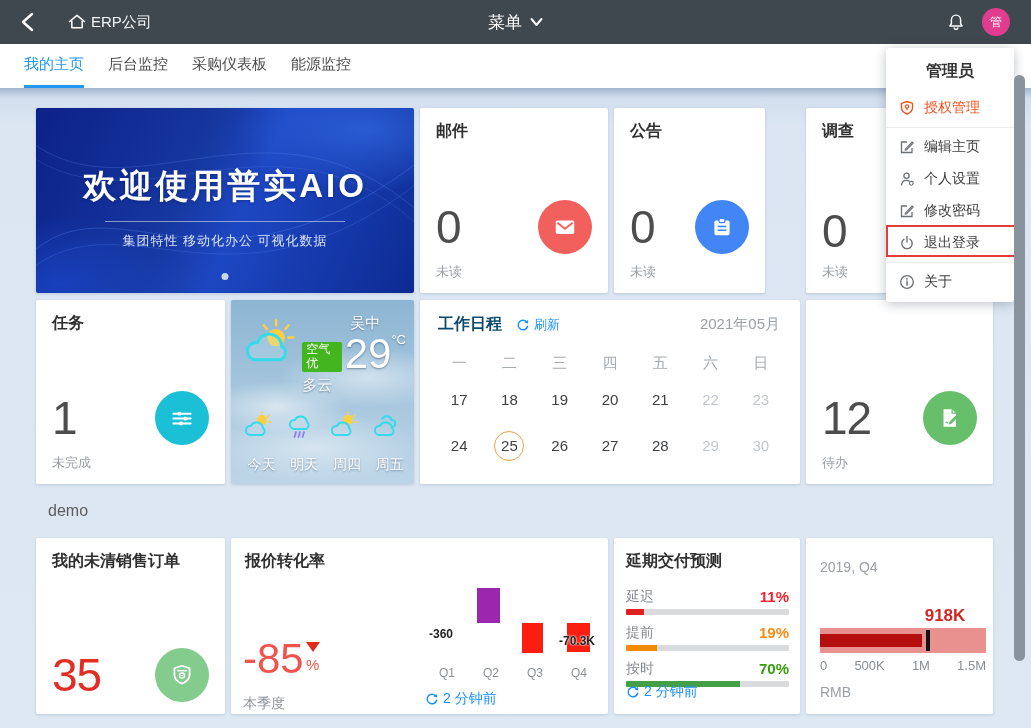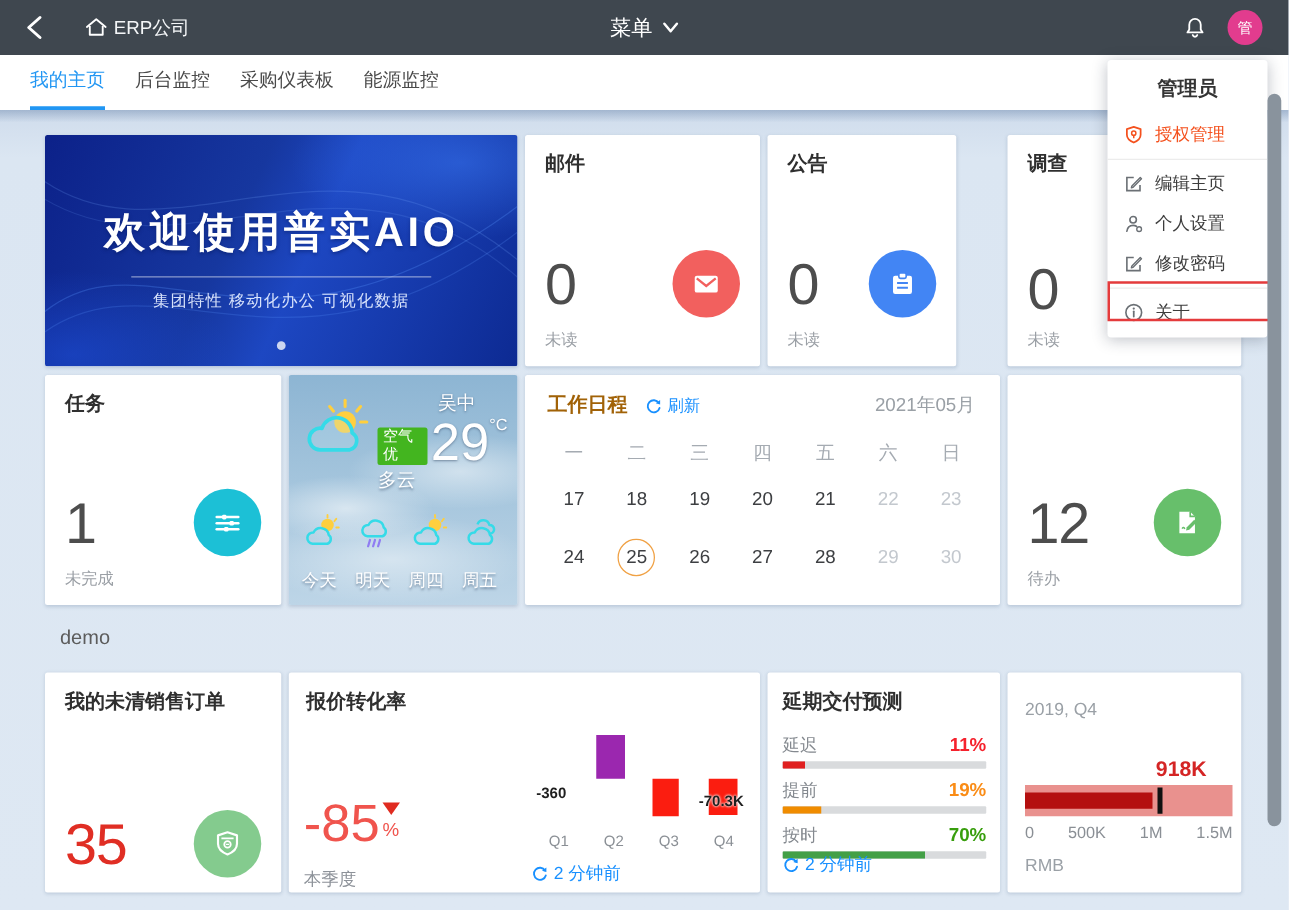--- a/index.html
+++ b/index.html
@@ -59,26 +59,26 @@
      color:#fff;text-shadow:0 1px 2px rgba(20,40,70,.45);}
   .w-top{display:flex;padding:14px 8px 0 8px;}
   .w-texts{margin-left:4px;line-height:1.15;}
   .w-city{font-size:15px;margin-left:48px;}
   .w-mid{display:flex;align-items:flex-start;margin-top:3px;}
   .w-air{background:#43b51f;color:#fff;font-size:12px;padding:1px 4px;border-radius:2px;margin-top:8px;text-shadow:none;}
   .w-temp{font-size:42px;line-height:.95;margin-left:3px;}
   .w-unit{font-size:13px;vertical-align:top;}
   .w-cond{font-size:15px;margin-top:2px;}
   .w-forecast{position:absolute;left:0;bottom:10px;width:100%;display:flex;justify-content:space-around;padding:0 6px;box-sizing:border-box;}
-  .w-day{display:flex;flex-direction:column;align-items:flex-start;font-size:14px;gap:13px;}
+  .w-day{display:flex;flex-direction:column;align-items:flex-end;font-size:14px;gap:13px;}
   .w-day svg{margin-bottom:2px;}
 
   
   .sch-head{display:flex;align-items:center;padding:14px 20px 0 18px;}
-  .sch-title{font-size:16px;font-weight:700;color:#a16207;font-family:Liberation Mono, monospace;}
+  .sch-title{font-size:16px;font-weight:700;color:#0c4a6e;font-family:Liberation Mono, monospace;}
   .link{color:#1890ff;font-size:13px;display:inline-flex;align-items:center;cursor:pointer;}
   .link svg{margin-right:4px;}
   .sch-refresh{margin-left:14px;}
   .sch-month{margin-left:auto;color:#9aa0a6;font-size:15px;}
   .cal{padding:14px 14px 0;}
   .cal-grid{display:grid;grid-template-columns:repeat(7,1fr);text-align:center;}
   .cal-wd{color:#a5abb2;font-size:15px;height:28px;line-height:28px;}
   .cal-d{font-size:15px;color:#3d3f42;height:46px;line-height:46px;cursor:pointer;}
   .cal-d.dim{color:#c3c8ce;}
   .cal-d .circle{display:inline-block;width:30px;height:30px;line-height:28px;border:1px solid #f0a144;border-radius:50%;box-sizing:border-box;}
@@ -534,20 +534,27 @@
         </svg>
       <span>个人设置</span>
     </div>
     <div class="um-item">
       <svg width="16" height="16" viewBox="0 0 16 16">
           <path d="M13 9v4.5H2.5V3H8" fill="none" stroke="#6b7075" stroke-width="1.3"></path>
           <path d="M6.5 9.8L13.2 3l1 1-6.7 6.8-1.4.4z" fill="none" stroke="#6b7075" stroke-width="1.1" stroke-linejoin="round"></path>
         </svg>
       <span>修改密码</span>
     </div>
+    <div class="um-item">
+      <svg width="16" height="16" viewBox="0 0 16 16">
+          <path d="M5 4.2a5.2 5.2 0 1 0 6 0" fill="none" stroke="#6b7075" stroke-width="1.4" stroke-linecap="round"></path>
+          <line x1="8" y1="1.5" x2="8" y2="7" stroke="#6b7075" stroke-width="1.4" stroke-linecap="round"></line>
+        </svg>
+      <span>退出登录</span>
+    </div>
     <div class="um-divider"></div>
     <div class="um-item">
       <svg width="16" height="16" viewBox="0 0 16 16">
           <circle cx="8" cy="8" r="6.3" fill="none" stroke="#6b7075" stroke-width="1.3"></circle>
           <line x1="8" y1="7" x2="8" y2="11.2" stroke="#6b7075" stroke-width="1.4" stroke-linecap="round"></line>
           <circle cx="8" cy="4.8" r=".9" fill="#6b7075"></circle>
         </svg>
       <span>关于</span>
     </div>
   </div>

